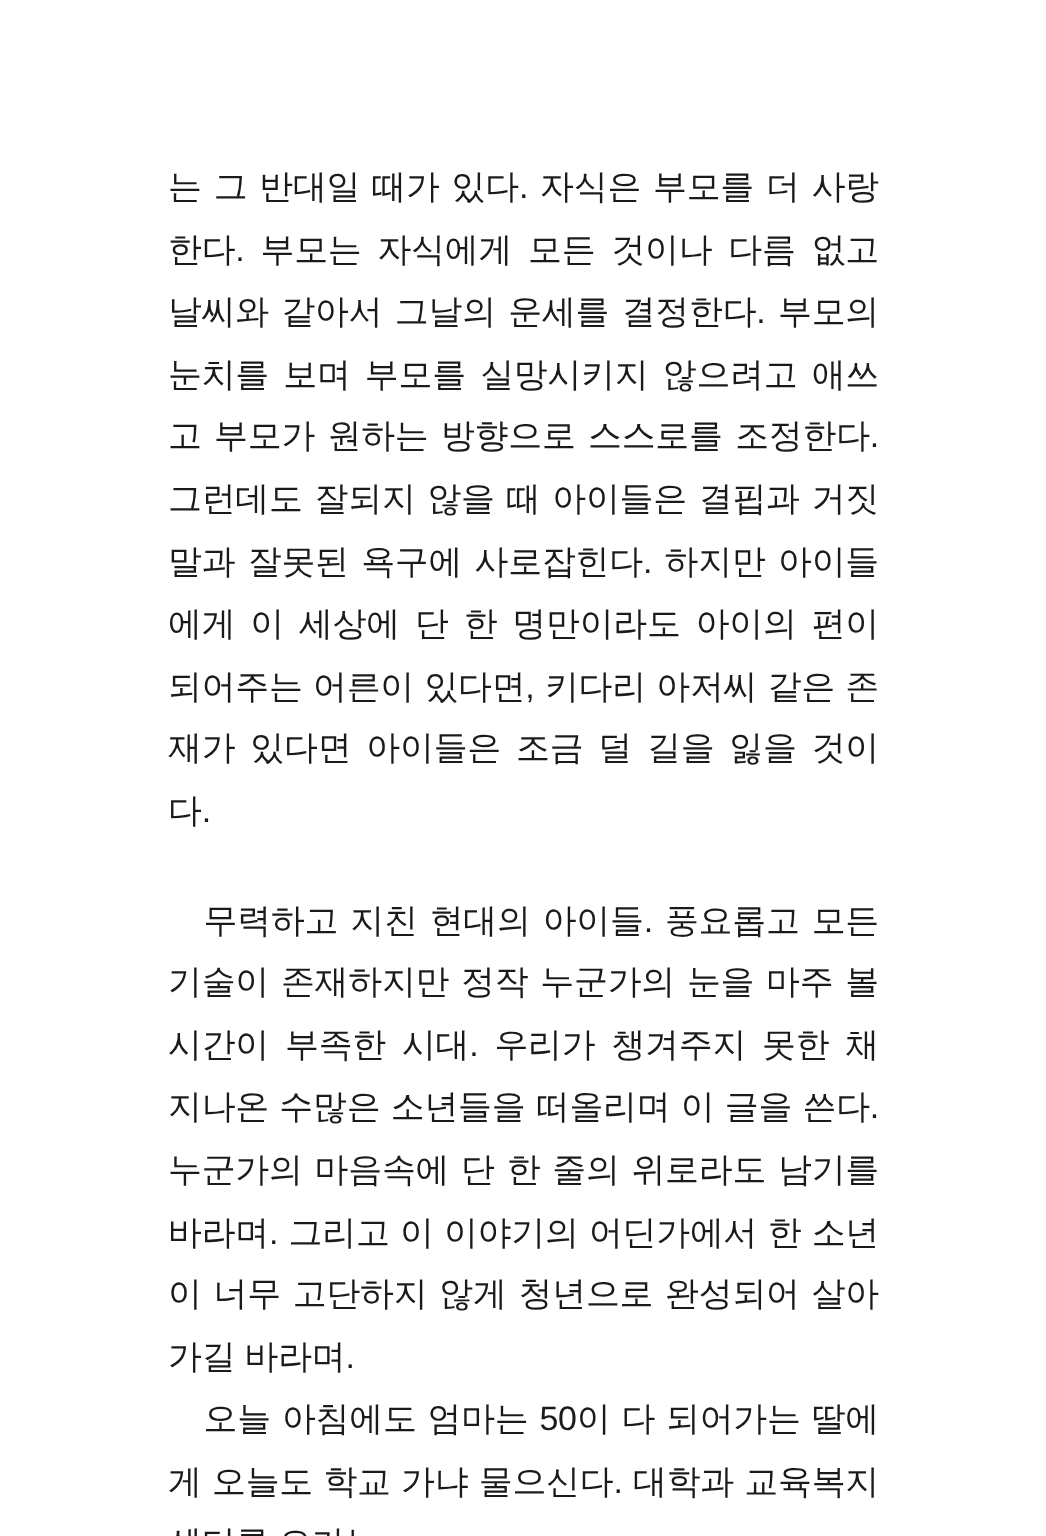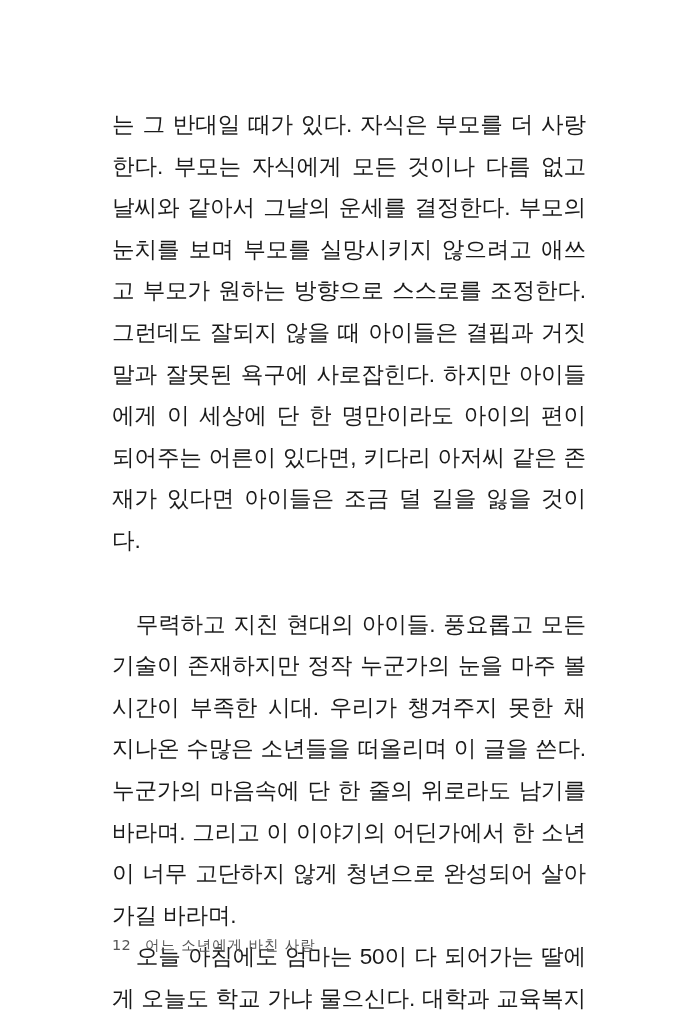--- a/index.html
+++ b/index.html
@@ -44,21 +44,21 @@
     text-indent: 0;
   }
 
   
   .para.indent {
     text-indent: 1.05em;
   }
 
   
   .para.gap-before {
-    margin-top: 42px;
+    margin-top: 31px;
   }
 
   
   .footer {
     position: absolute;
     left: 112px;
     top: 936px;
     display: flex;
     align-items: baseline;
     font-family: "DejaVu Sans", "Liberation Sans", sans-serif;
@@ -85,18 +85,14 @@
   <div class="text-column">
 
     <p class="para continuation">는 그 반대일 때가 있다. 자식은 부모를 더 사랑한다. 부모는 자식에게 모든 것이나 다름 없고 날씨와 같아서 그날의 운세를 결정한다. 부모의 눈치를 보며 부모를 실망시키지 않으려고 애쓰고 부모가 원하는 방향으로 스스로를 조정한다. 그런데도 잘되지 않을 때 아이들은 결핍과 거짓말과 잘못된 욕구에 사로잡힌다. 하지만 아이들에게 이 세상에 단 한 명만이라도 아이의 편이 되어주는 어른이 있다면, 키다리 아저씨 같은 존재가 있다면 아이들은 조금 덜 길을 잃을 것이다.</p>
 
     <p class="para indent gap-before">무력하고 지친 현대의 아이들. 풍요롭고 모든 기술이 존재하지만 정작 누군가의 눈을 마주 볼 시간이 부족한 시대. 우리가 챙겨주지 못한 채 지나온 수많은 소년들을 떠올리며 이 글을 쓴다. 누군가의 마음속에 단 한 줄의 위로라도 남기를 바라며. 그리고 이 이야기의 어딘가에서 한 소년이 너무 고단하지 않게 청년으로 완성되어 살아가길 바라며.</p>
 
     <p class="para indent">오늘 아침에도 엄마는 50이 다 되어가는 딸에게 오늘도 학교 가냐 물으신다. 대학과 교육복지센터를 오가는</p>
 
   </div>
 
-  <div class="footer">
-    <span class="footer-page-number">12</span>
-    <span class="footer-title">어느 소년에게 바친 사랑</span>
-  </div>
 
 </div>
 
 </body></html>

